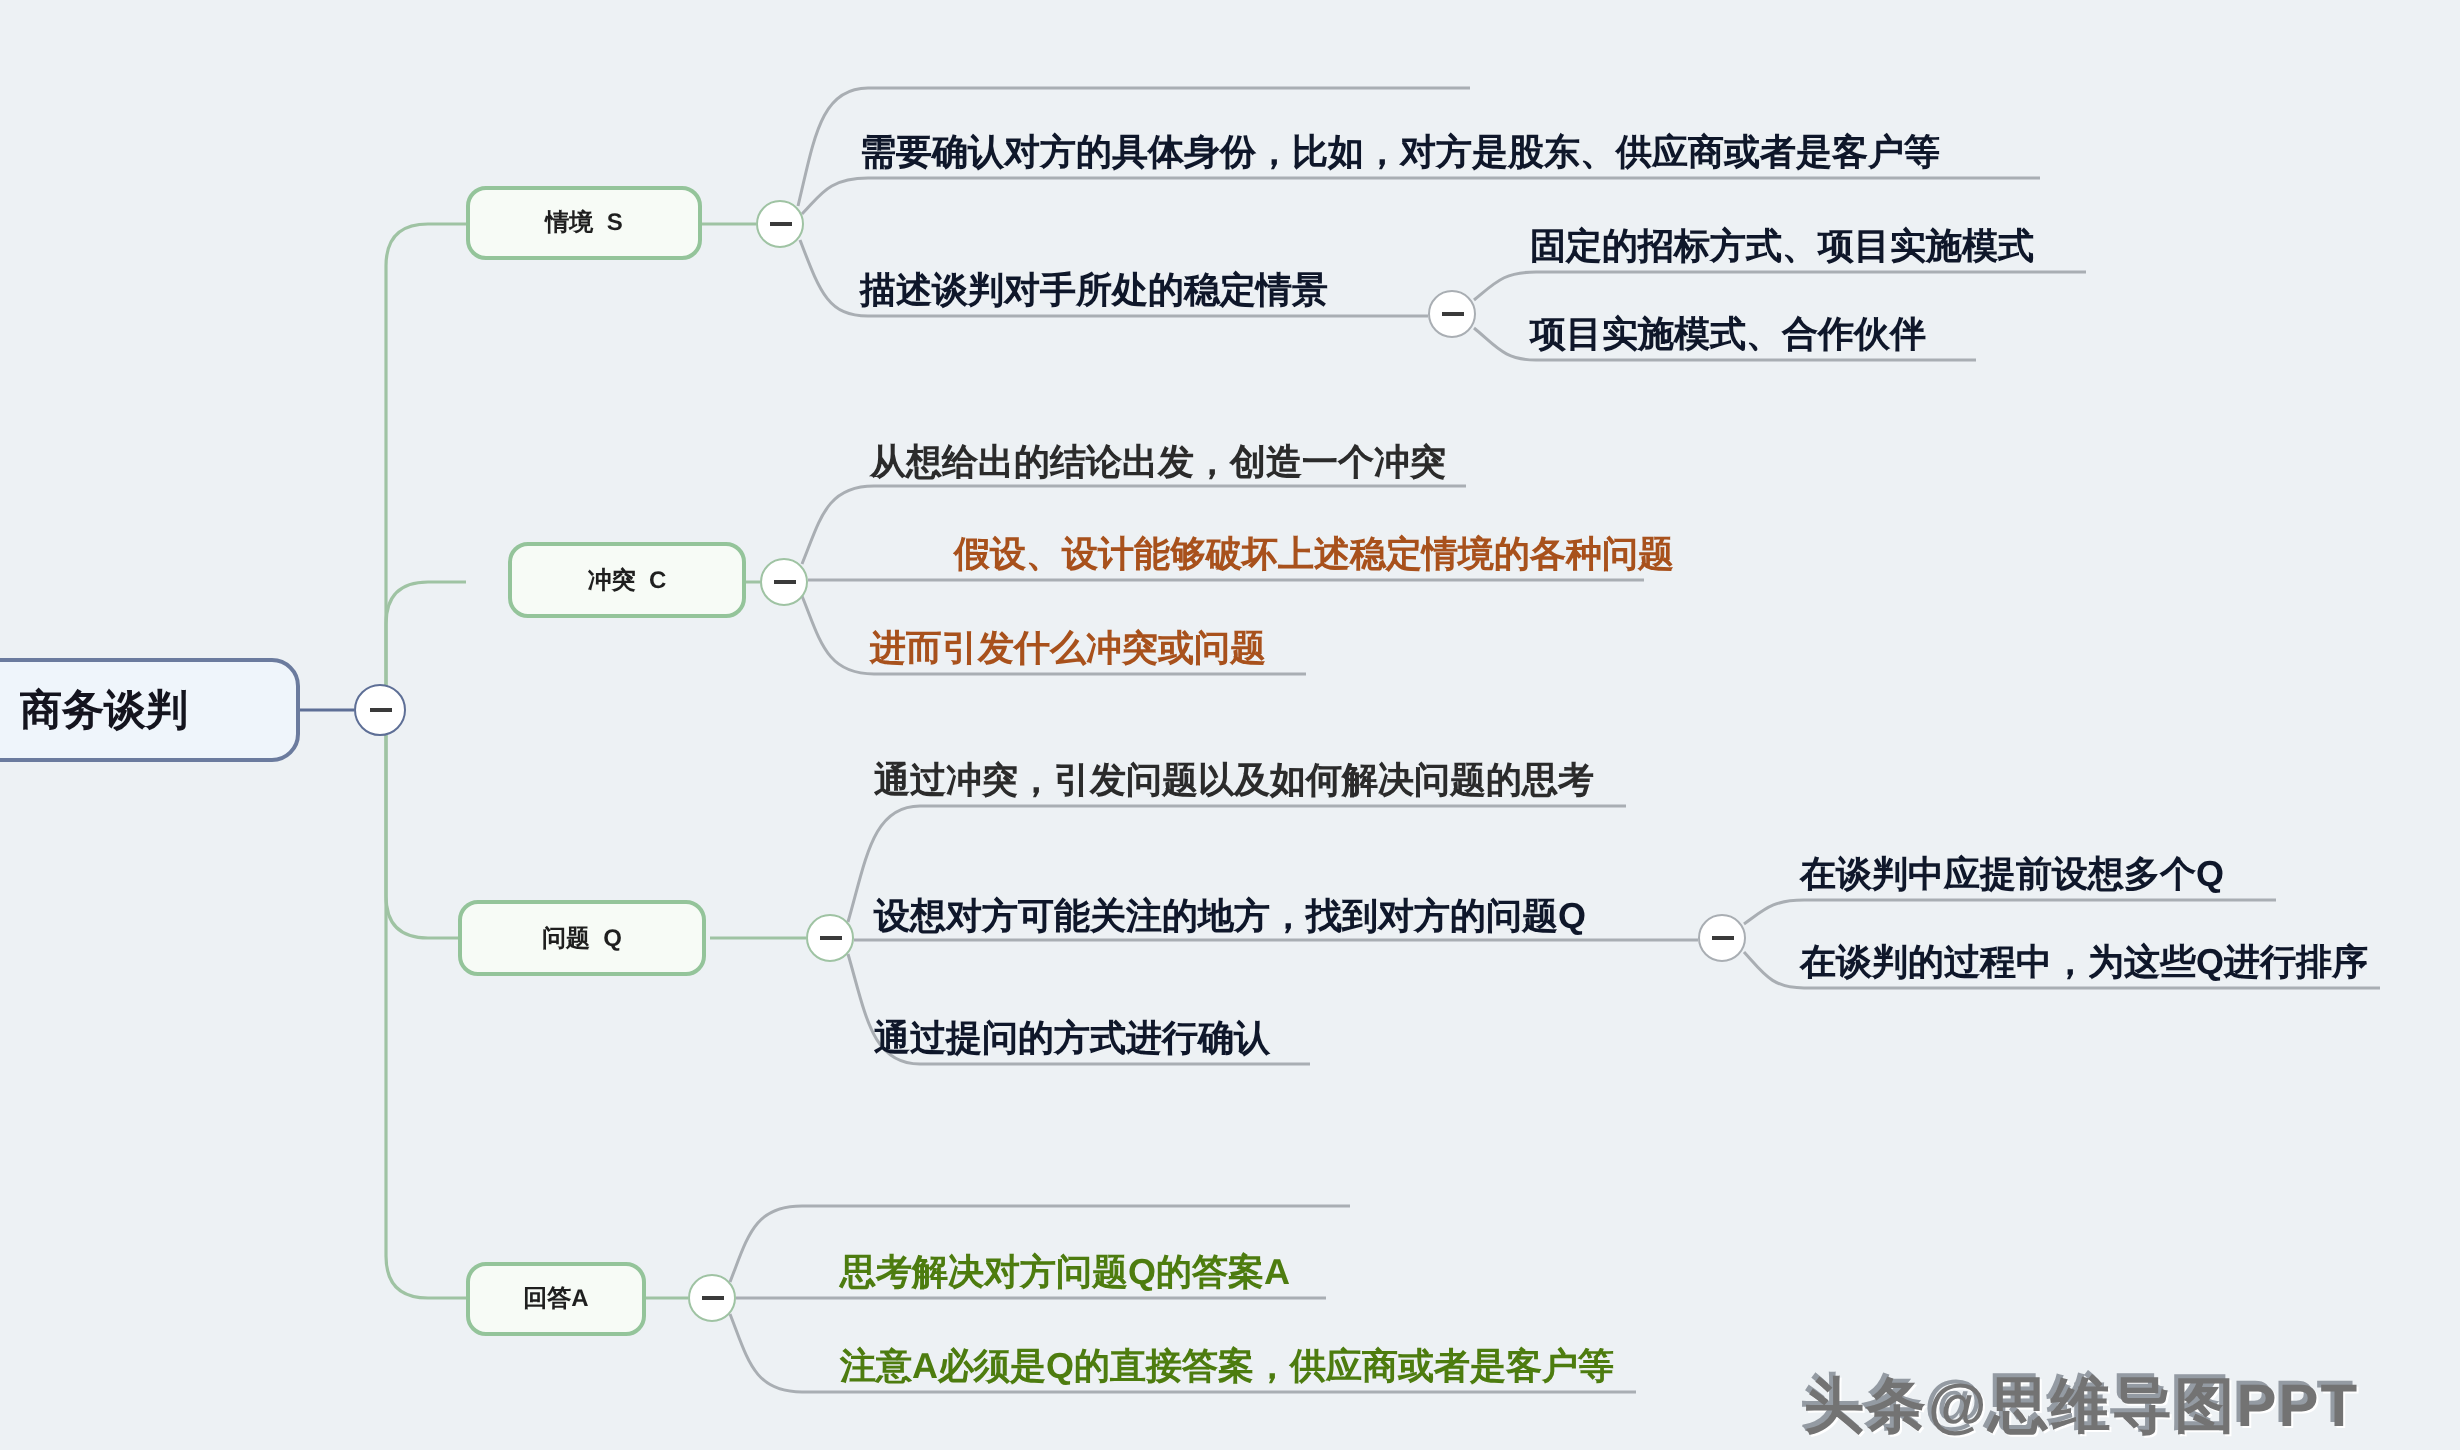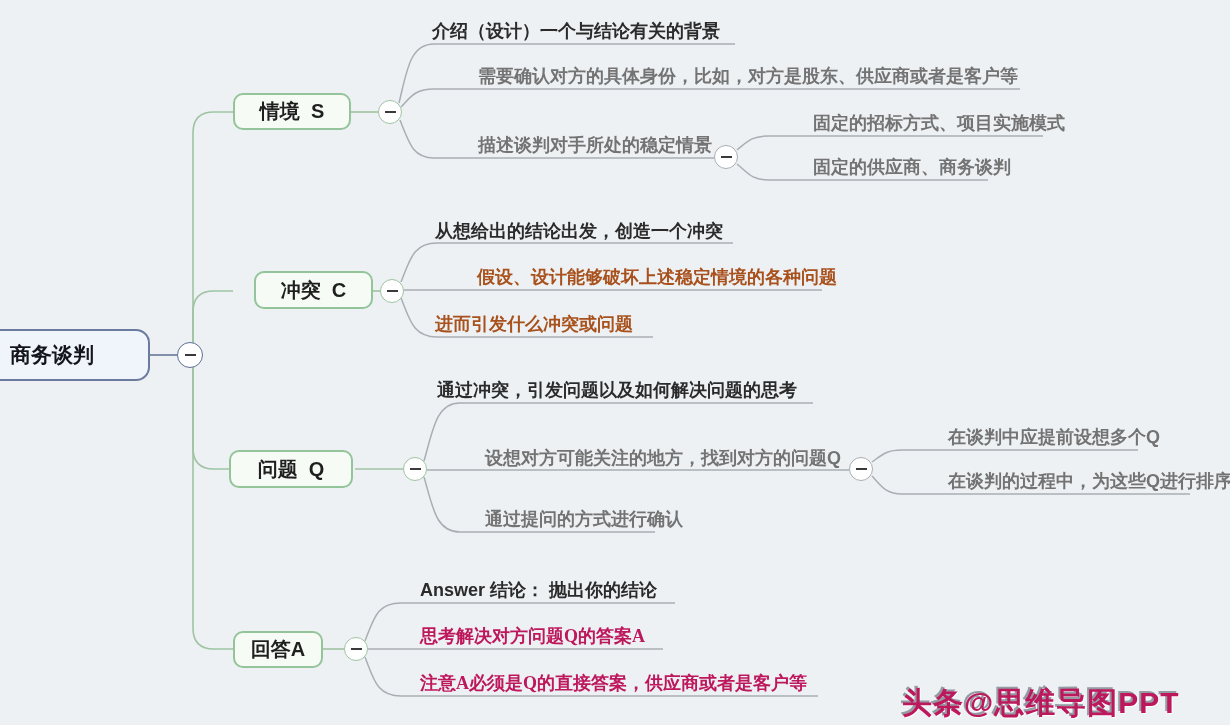--- a/index.html
+++ b/index.html
@@ -14,42 +14,42 @@
   .node{
     position:absolute;display:flex;align-items:center;justify-content:center;
     font-weight:bold;box-sizing:border-box;white-space:pre;
   }
   .root-node{
     background:#eff5fb;border:2px solid #6b7b9e;border-radius:14px;
     font-size:21px;color:#14141e;justify-content:flex-start;padding-left:22px;
   }
   .branch-node{
     background:#f7fbf6;border:2px solid #94c49a;border-radius:10px;
-    font-size:20px;color:#1f1f1f;
+    font-size:12px;color:#1f1f1f;
   }
   .lbl{
     position:absolute;font-weight:bold;font-size:18px;line-height:24px;
     white-space:pre;letter-spacing:0px;
   }
   .t-black{color:#2b2b2b;}
-  .t-orange{color:#737373;margin-left:48px;}
+  .t-orange{color:#0f172a;}
   .t-brown{color:#a8511c;}
-  .t-blue{color:#be185d;font-family:Liberation Serif, serif;}
+  .t-blue{color:#4d7c0f;}
   .collapse{
     position:absolute;width:24px;height:24px;border-radius:50%;
     background:#ffffff;display:flex;align-items:center;justify-content:center;
     box-sizing:border-box;
   }
   .collapse::after{content:"";display:block;width:11px;height:2px;background:#3a3a3a;}
   .c-green{border:1.5px solid #9fc3a3;}
   .c-gray{border:1.5px solid #a9aeb3;}
   .c-navy{border:1.5px solid #5e6f96;width:26px;height:26px;}
   .watermark{
     position:absolute;left:902px;top:683px;font-size:30px;font-weight:bold;
-    color:#be185d;letter-spacing:1px;
+    color:#737373;letter-spacing:1px;
     text-shadow:-2px -2px 0 #949ba3,1px 1px 0 #ffffff;
     white-space:pre;
   }
 </style>
 </head>
 <body>
 
 <div id="canvas">
 
   <svg class="wires" width="1230" height="725" viewBox="0 0 1230 725">
@@ -91,26 +91,25 @@
 
   <div class="node root-node" style="left:-14px;top:329px;width:164px;height:52px;">
     <span>商务谈判</span>
   </div>
   <div class="collapse c-navy" style="left:177px;top:342px;"></div>
 
   <div class="node branch-node" style="left:233px;top:93px;width:118px;height:37px;">
     <span>情境  S</span>
   </div>
   <div class="collapse c-green" style="left:378px;top:100px;"></div>
-  <div class="lbl t-black" style="left:432px;top:19px;">介绍（设计）一个与结论有关的背景</div>
   <div class="lbl t-orange" style="left:430px;top:64px;">需要确认对方的具体身份，比如，对方是股东、供应商或者是客户等</div>
   <div class="lbl t-orange" style="left:430px;top:133px;">描述谈判对手所处的稳定情景</div>
   <div class="collapse c-gray" style="left:714px;top:145px;"></div>
   <div class="lbl t-orange" style="left:765px;top:111px;">固定的招标方式、项目实施模式</div>
-  <div class="lbl t-orange" style="left:765px;top:155px;">固定的供应商、商务谈判</div>
+  <div class="lbl t-orange" style="left:765px;top:155px;">项目实施模式、合作伙伴</div>
 
   <div class="node branch-node" style="left:233px;top:271px;width:119px;height:38px;margin-left:21px;">
     <span>冲突  C</span>
   </div>
   <div class="collapse c-green" style="left:380px;top:279px;"></div>
   <div class="lbl t-black" style="left:435px;top:219px;">从想给出的结论出发，创造一个冲突</div>
   <div class="lbl t-brown" style="left:435px;top:265px;margin-left:42px;">假设、设计能够破坏上述稳定情境的各种问题</div>
   <div class="lbl t-brown" style="left:435px;top:312px;">进而引发什么冲突或问题</div>
 
   <div class="node branch-node" style="left:229px;top:450px;width:124px;height:38px;">
@@ -121,19 +120,18 @@
   <div class="lbl t-orange" style="left:437px;top:446px;">设想对方可能关注的地方，找到对方的问题Q</div>
   <div class="collapse c-gray" style="left:849px;top:457px;"></div>
   <div class="lbl t-orange" style="left:900px;top:425px;text-align:center;">在谈判中应提前设想多个Q</div>
   <div class="lbl t-orange" style="left:900px;top:469px;">在谈判的过程中，为这些Q进行排序</div>
   <div class="lbl t-orange" style="left:437px;top:507px;">通过提问的方式进行确认</div>
 
   <div class="node branch-node" style="left:233px;top:631px;width:90px;height:37px;">
     <span>回答A</span>
   </div>
   <div class="collapse c-green" style="left:344px;top:637px;"></div>
-  <div class="lbl t-black" style="left:420px;top:578px;">Answer 结论： 抛出你的结论</div>
   <div class="lbl t-blue" style="left:420px;top:624px;">思考解决对方问题Q的答案A</div>
   <div class="lbl t-blue" style="left:420px;top:671px;">注意A必须是Q的直接答案，供应商或者是客户等</div>
 
   <div class="watermark">头条@思维导图PPT</div>
 
 </div>
 
 </body></html>

